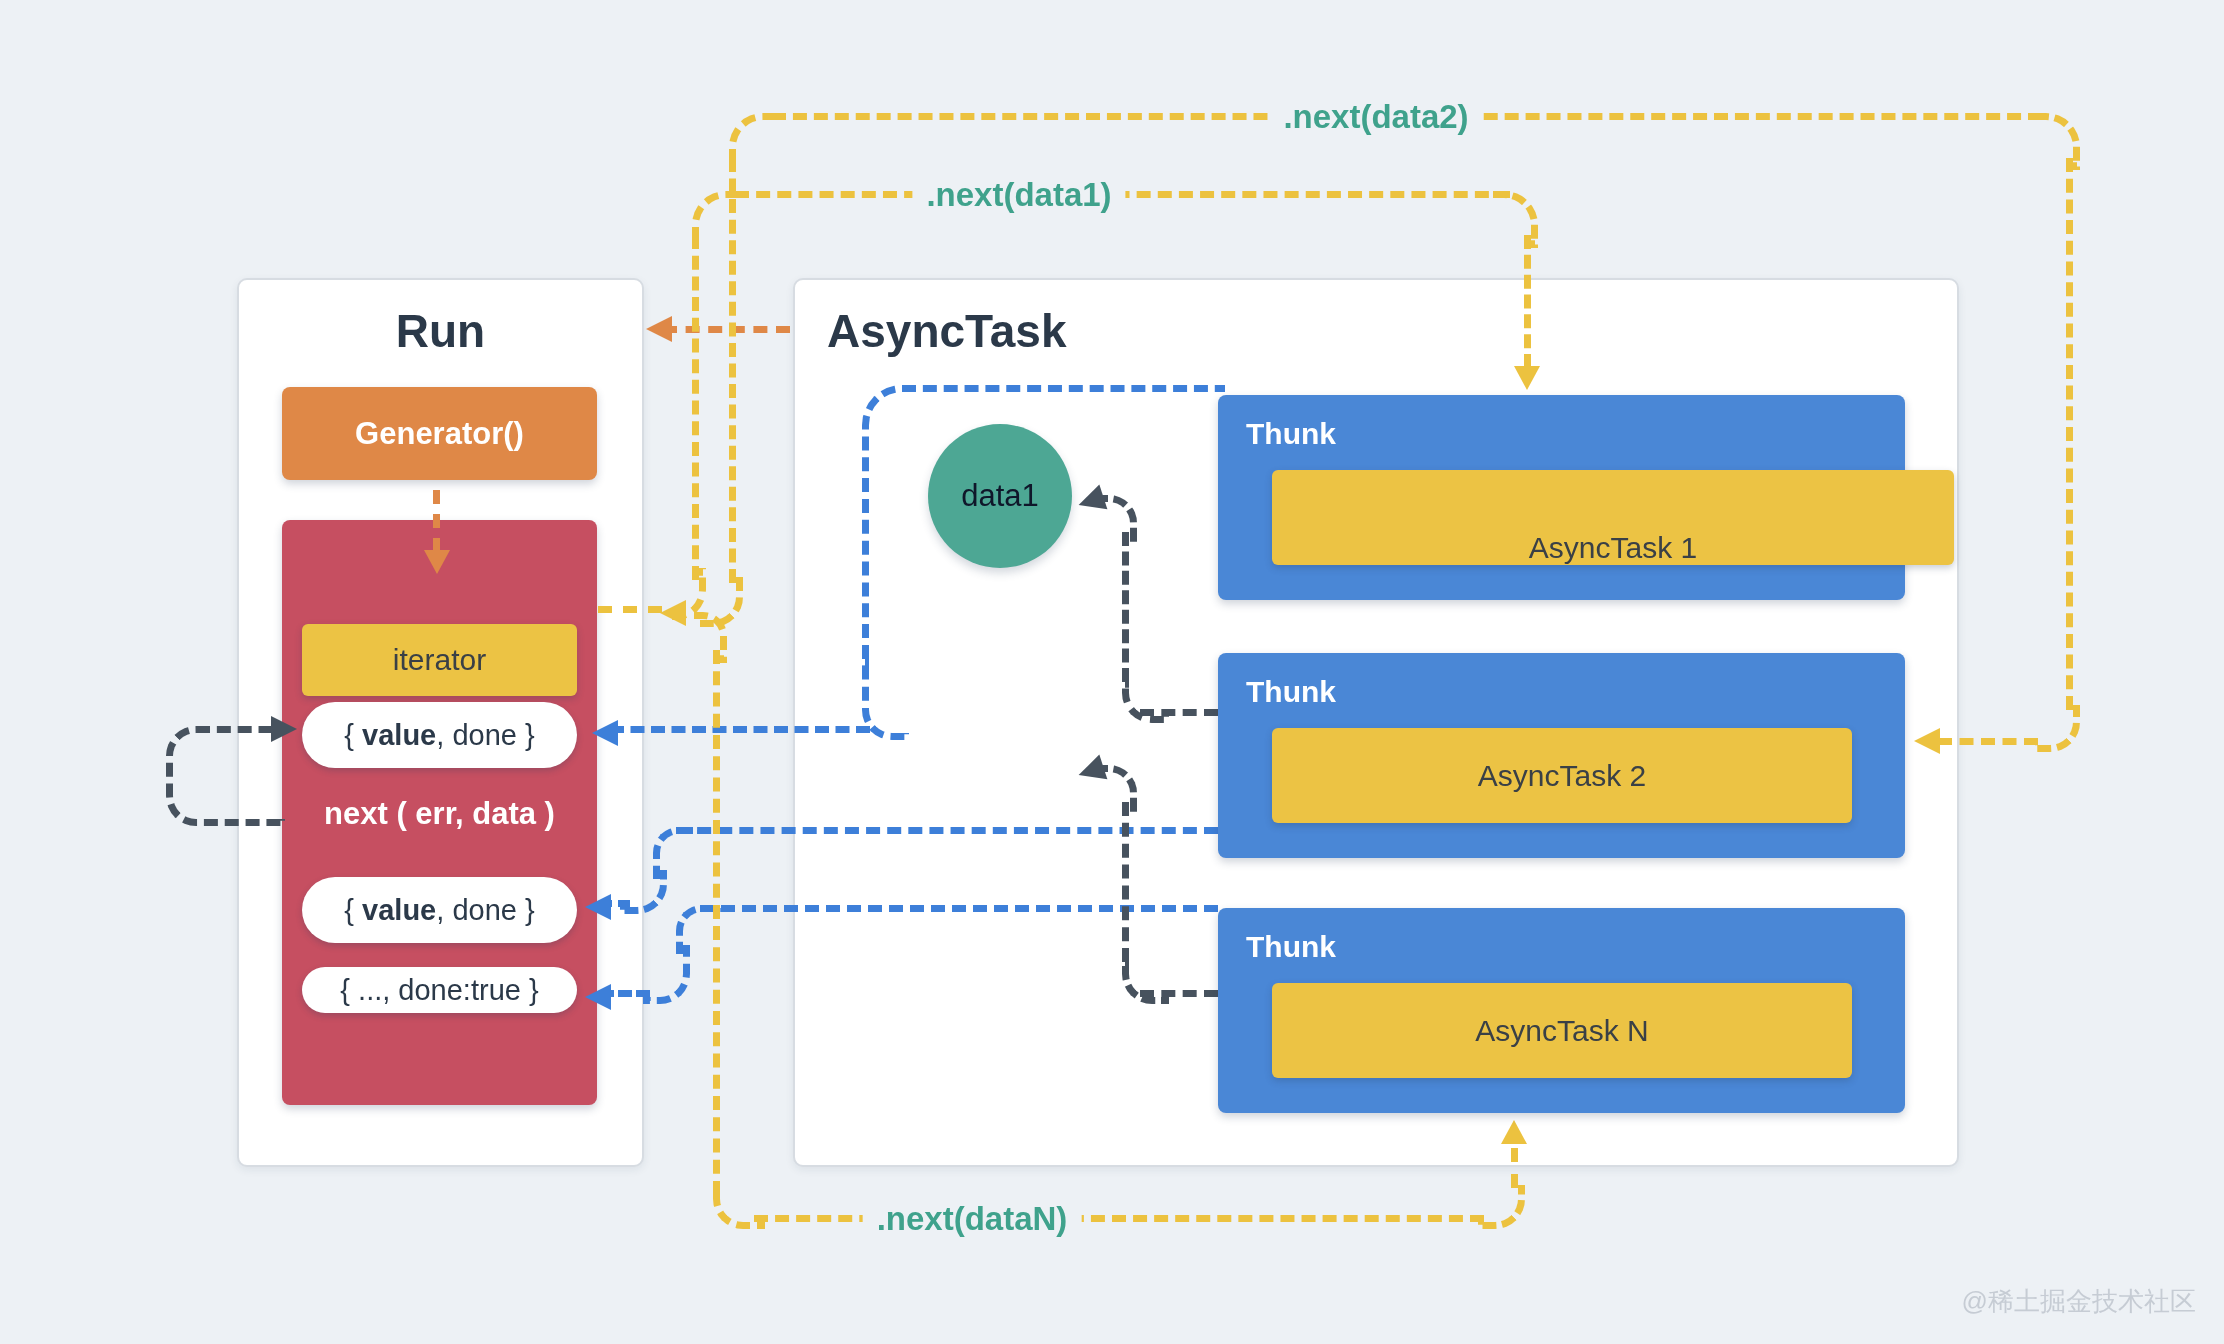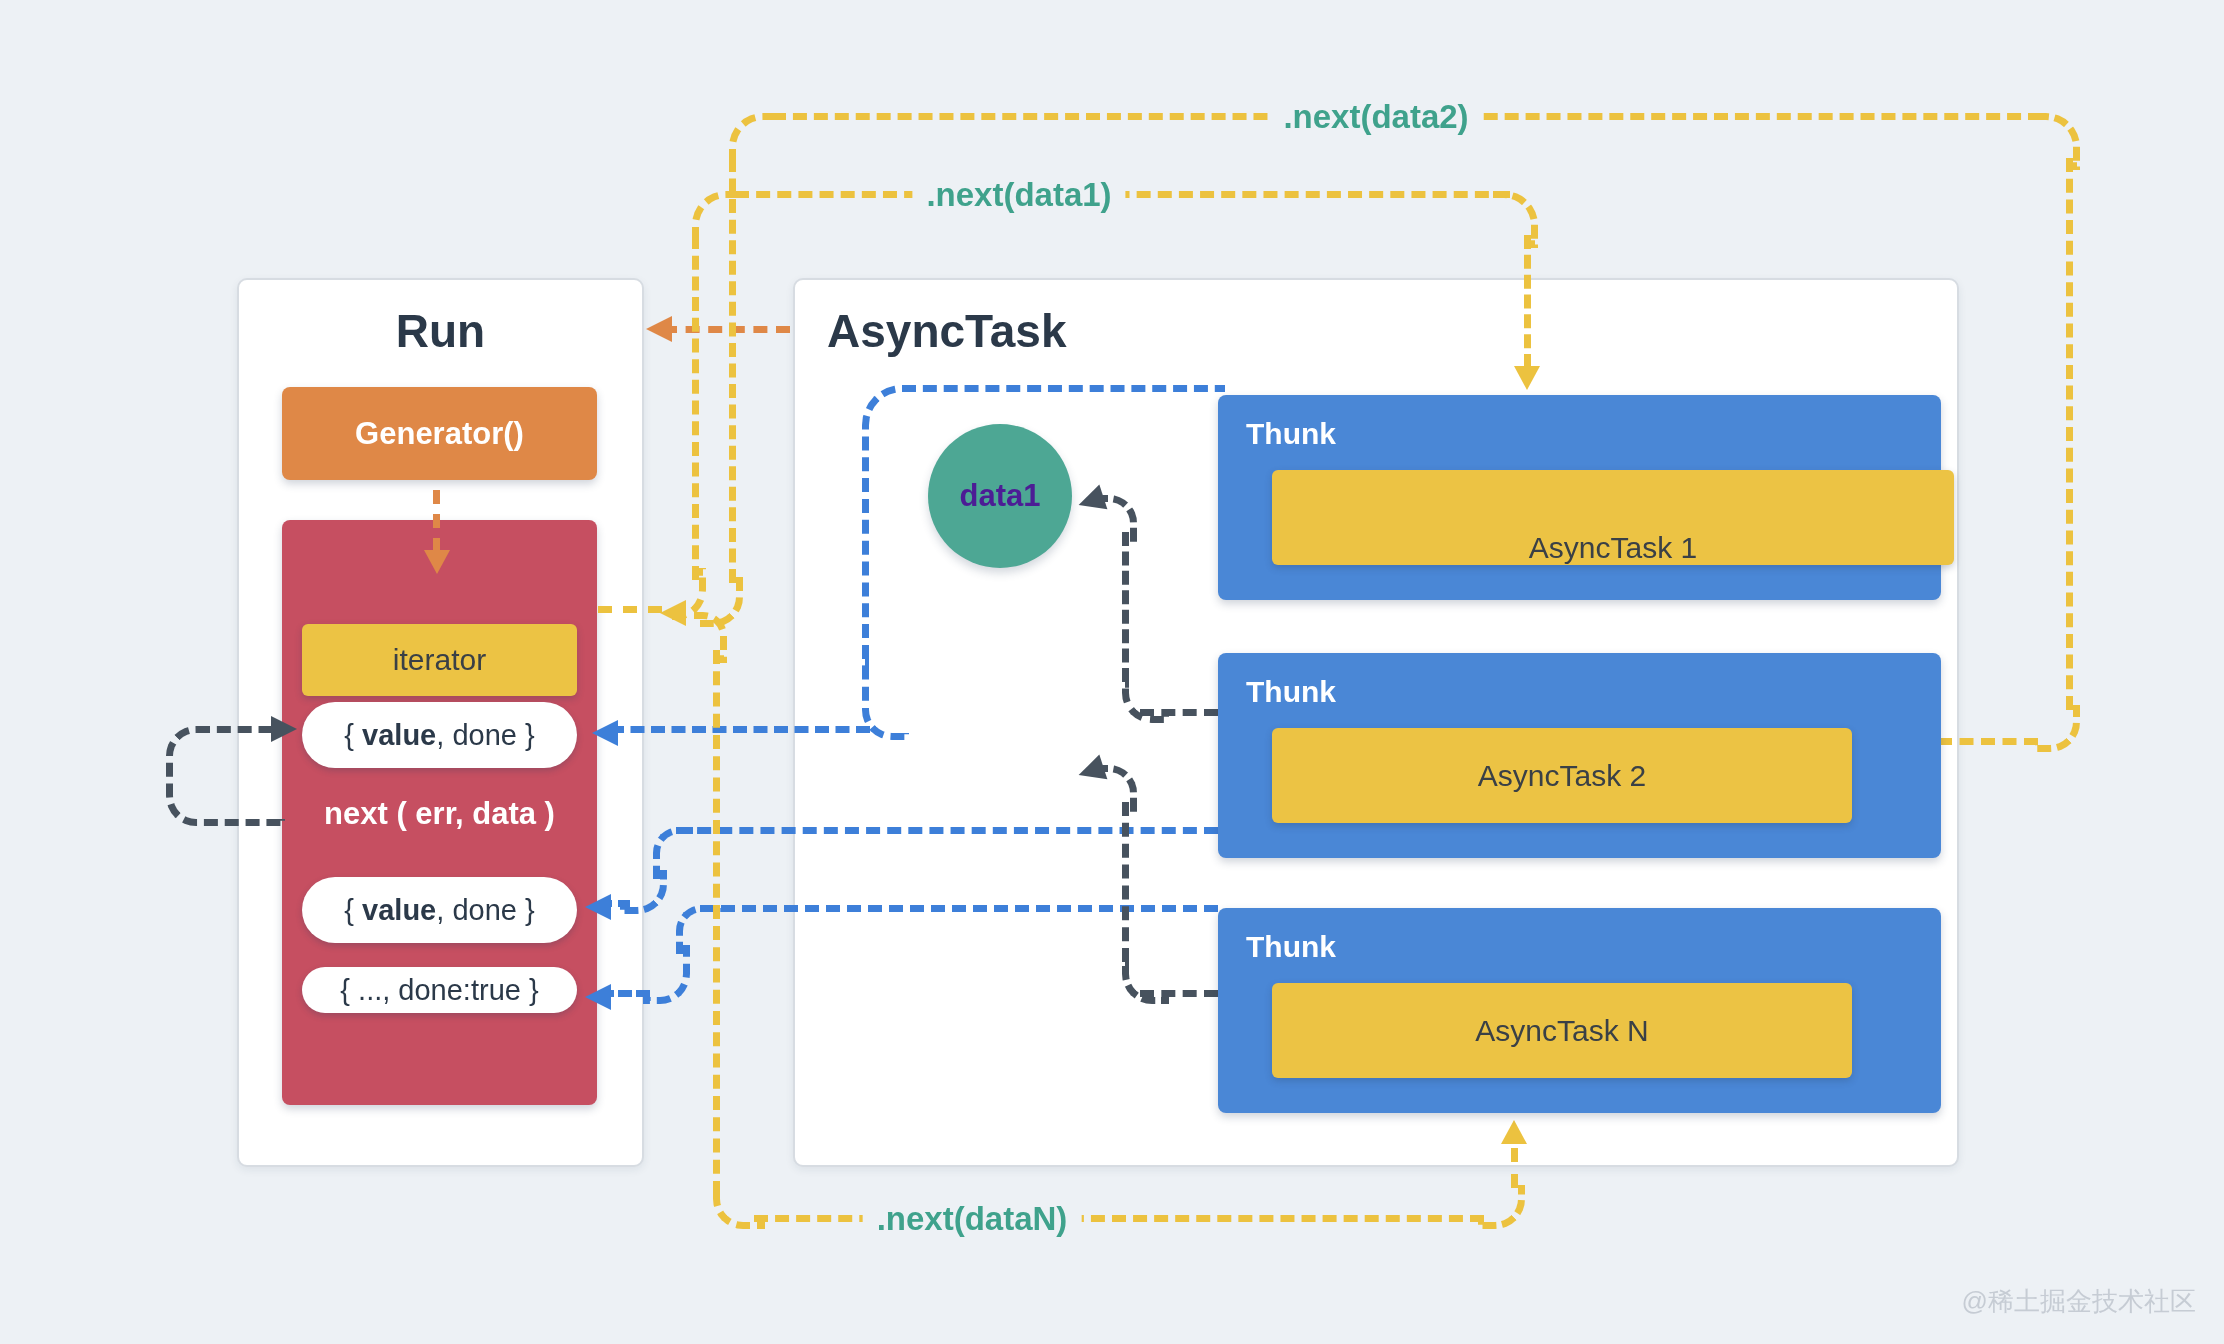--- a/index.html
+++ b/index.html
@@ -11,27 +11,27 @@
          border-radius:10px;box-shadow:0 3px 8px rgba(30,50,80,.08);}
   .panel-title{position:absolute;font-size:46px;font-weight:bold;color:var(--title-text);white-space:nowrap;}
 
   
   .box{position:absolute;border-radius:8px;box-shadow:0 4px 9px rgba(40,60,90,.22);
        display:flex;align-items:center;justify-content:center;}
   .box.flat{box-shadow:0 3px 7px rgba(40,60,90,.25);}
   .orange-box{background:var(--orange);color:#fff;font-weight:bold;font-size:31px;}
   .red-box{background:var(--red-box);}
   .yellow-box{background:var(--yellow-box);color:var(--dark-text);font-size:30px;border-radius:6px;}
-  .thunk{background:var(--blue-box);padding-left:36px;}
+  .thunk{background:var(--blue-box);}
   .thunk-label{position:absolute;left:28px;top:22px;color:#fff;font-weight:bold;font-size:30px;}
   .pill{position:absolute;background:var(--pill-bg);border-radius:34px;display:flex;align-items:center;
         justify-content:center;font-size:29px;color:var(--title-text);box-shadow:0 3px 6px rgba(40,60,90,.25);white-space:pre;}
   .next-fn{position:absolute;width:100%;text-align:center;color:#fff;font-weight:bold;font-size:31px;}
   .circle{position:absolute;width:144px;height:144px;border-radius:50%;background:var(--teal-circle);
-          color:#4c1d95;font-weight:bold;font-size:31px;display:flex;align-items:center;justify-content:center;
+          color:#0f172a;font-weight:normal;font-size:31px;display:flex;align-items:center;justify-content:center;
           box-shadow:0 5px 10px rgba(40,60,90,.2);}
 
   
   .dash{position:absolute;border:0 solid;}
   .bt{border-top:7px dashed;}
   .bb{border-bottom:7px dashed;}
   .bl{border-left:7px dashed;}
   .br{border-right:7px dashed;}
   .rtl{border-top-left-radius:34px;}
   .rtr{border-top-right-radius:34px;}

